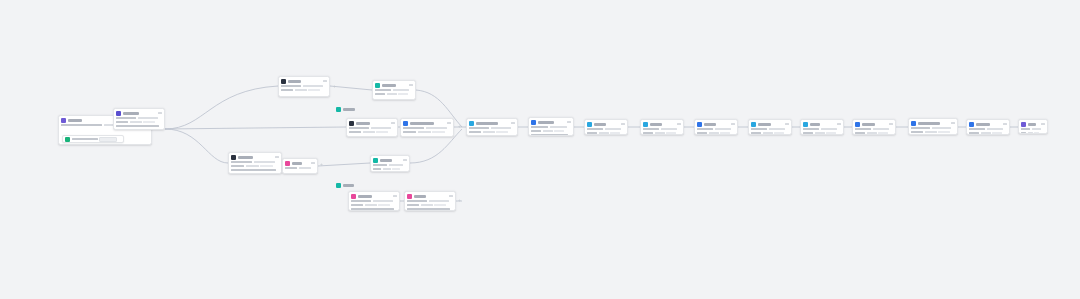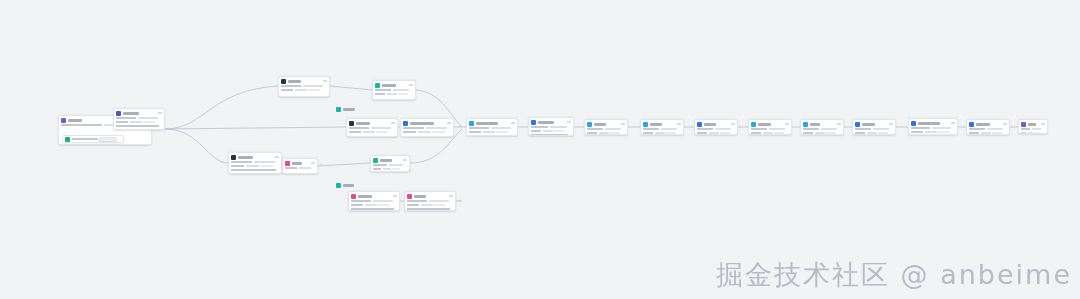--- a/index.html
+++ b/index.html
@@ -546,14 +546,13 @@
             <span class="bar lt" style="width: 5px;"></span>
           </div>
         </div>
       </div>
       <div class="plus" style="left: 333px; top: 84px;">+</div>
       <div class="plus" style="left: 458px; top: 124px;">+</div>
       <div class="plus" style="left: 320px; top: 162px;">+</div>
       <div class="plus" style="left: 458px; top: 198px;">+</div>
     </div>
 
-  <div id="watermark">掘金技术社区 @ anbeime</div>
 </div>
 
 </body></html>

